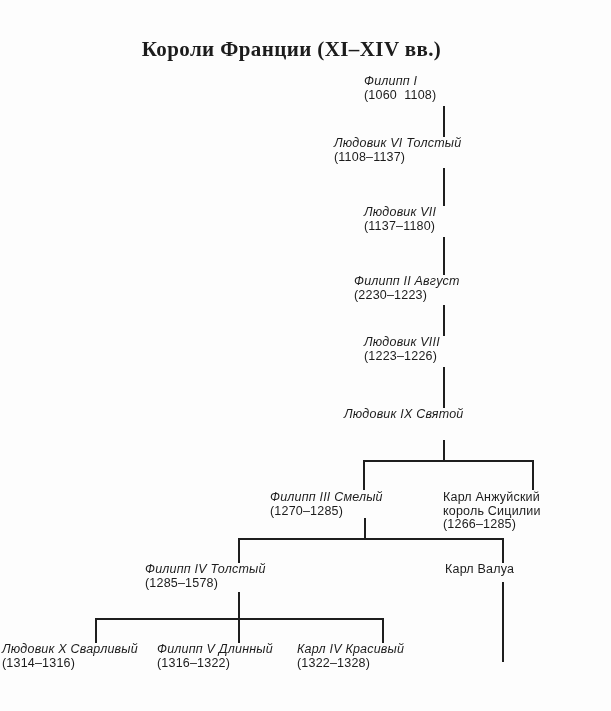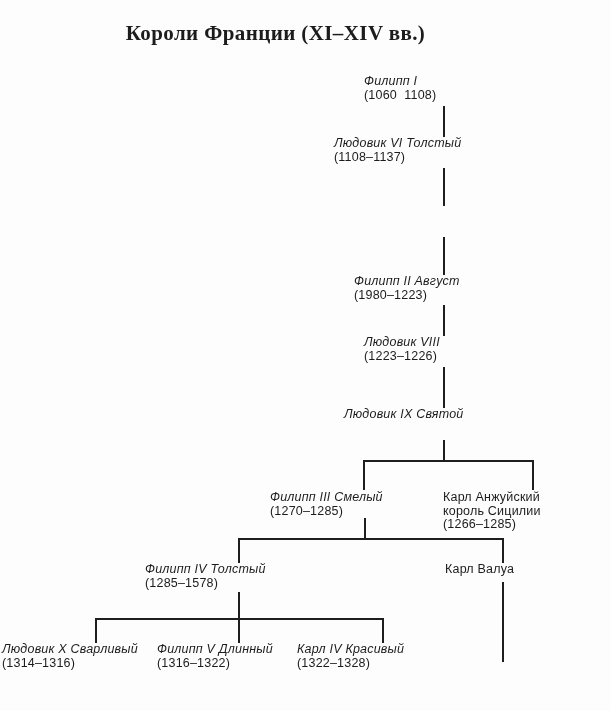--- a/index.html
+++ b/index.html
@@ -5,21 +5,21 @@
   html,body{margin:0;padding:0;background:#ffffff;}
   .page{
     position:relative;
     width:611px;height:711px;
     background:#fdfdfd;
     font-family:"Liberation Sans","DejaVu Sans",sans-serif;
     color:#1c1c1c;
     overflow:hidden;
   }
   .title{
-    position:absolute;left:0;top:21px;width:551px;margin:0;
+    position:absolute;left:0;top:21px;width:551px;margin:16px;
     text-align:center;
     font-family:"Liberation Serif","DejaVu Serif",serif;
     font-weight:bold;font-size:21px;letter-spacing:.4px;
   }
   .node{
     position:absolute;
     text-align:left;
     font-size:12.5px;line-height:13.5px;
     letter-spacing:.2px;
   }
@@ -40,24 +40,28 @@
   <div class="node" style="left:364px;top:75px;width:160px">
     <div class="nm">Филипп I</div>
     <div class="dt">(1060&nbsp;&nbsp;1108)</div>
   </div>
 
   <div class="node" style="left:334px;top:137px;width:220px">
     <div class="nm">Людовик VI Толстый</div>
     <div class="dt">(1108–1137)</div>
   </div>
 
+  <div class="node" style="left:364px;top:206px;width:160px">
+    <div class="nm">Людовик VII</div>
+    <div class="dt">(1137–1180)</div>
+  </div>
 
   <div class="node" style="left:354px;top:275px;width:180px">
     <div class="nm">Филипп II Август</div>
-    <div class="dt">(1980–1223)</div>
+    <div class="dt">(2230–1223)</div>
   </div>
 
   <div class="node" style="left:364px;top:336px;width:160px">
     <div class="nm">Людовик VIII</div>
     <div class="dt">(1223–1226)</div>
   </div>
 
   <div class="node" style="left:344px;top:408px;width:200px">
     <div class="nm">Людовик IX Святой</div>
   </div>

